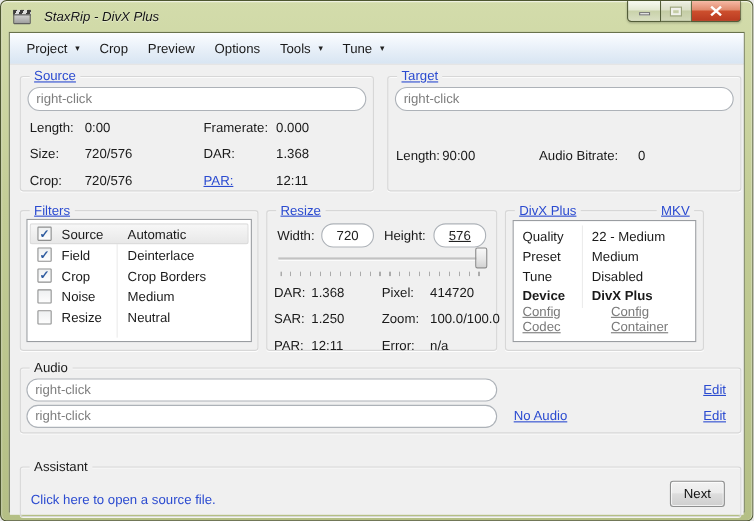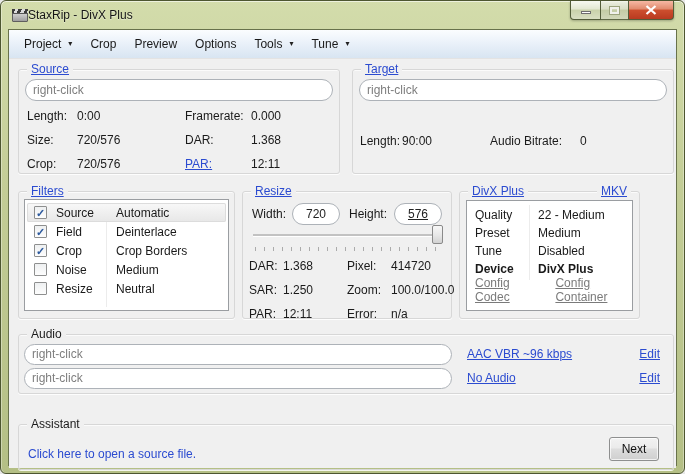--- a/index.html
+++ b/index.html
@@ -11,21 +11,21 @@
     background:linear-gradient(#d3dcab, #c3cd96 40%, #b4bf85);
     border:1px solid #4d5630; border-radius:6px;
     box-shadow: inset 0 1px 0 rgba(255,255,255,.6), inset 1px 0 0 rgba(255,255,255,.35), inset -1px 0 0 rgba(255,255,255,.35);
   }
 
   
   .titlebar { position:absolute; left:0; top:0; right:0; height:28px; display:flex; align-items:center; padding:0 11px; }
   .app-icon { width:16px; height:13px; position:relative; background:linear-gradient(#e9e9e9,#9f9f9f); border:1px solid #5f5f5f; border-radius:1px; }
   .app-icon::before { content:""; position:absolute; left:-1px; top:-1px; right:-1px; height:4px;
     background:repeating-linear-gradient(115deg, #3c3c3c 0 3px, #dcdcdc 3px 6px); border-bottom:1px solid #555; }
-  .title-text { margin-left:0; color:#141414; text-shadow:0 1px 1px rgba(255,255,255,.55); }
+  .title-text { margin-left:12px; color:#141414; text-shadow:0 1px 1px rgba(255,255,255,.55);font-style:italic; }
 
   .win-buttons { position:absolute; top:0; right:10px; display:flex; filter:drop-shadow(0 1px 1px rgba(0,0,0,.25)); }
   .win-btn { height:19px; border:1px solid #535d39; border-top:none; display:flex; align-items:center; justify-content:center;
     background:linear-gradient(#f7f9f1 0%, #e3e8d2 45%, #c9d2aa 50%, #d9dfc2 100%); }
   .win-btn.min { width:31px; border-radius:0 0 0 4px; }
   .win-btn.max { width:27px; border-left:none; border-right:none; opacity:.85; }
   .win-btn.close { width:46px; border-radius:0 0 4px 0;
     background:linear-gradient(#f6b8a4 0%, #e08a6d 45%, #cd4f2e 50%, #b93a20 100%); }
   .glyph-min { width:10px; height:3px; background:#fdfdfd; border:1px solid #6f6f6f; margin-top:5px; }
   .glyph-max { width:9px; height:7px; border:2px solid #fdfdfd; outline:1px solid #9aa37c; background:transparent; }
@@ -284,21 +284,20 @@
             <span class="mutedlink">Config Codec</span>
             <span class="mutedlink">Config Container</span>
           </div>
         </div>
       </div>
 
       <div class="group grp-audio">
         <span class="group-label">Audio</span>
         <div class="audio-row r1">
           <input class="textbox audio-input" placeholder="right-click" style="">
-          <span class="link audio-profile">AAC VBR ~96 kbps</span>
           <span class="link audio-edit">Edit</span>
         </div>
         <div class="audio-row r2">
           <input class="textbox audio-input" placeholder="right-click" style="">
           <span class="link audio-profile">No Audio</span>
           <span class="link audio-edit">Edit</span>
         </div>
       </div>
 
       <div class="group grp-assist">

